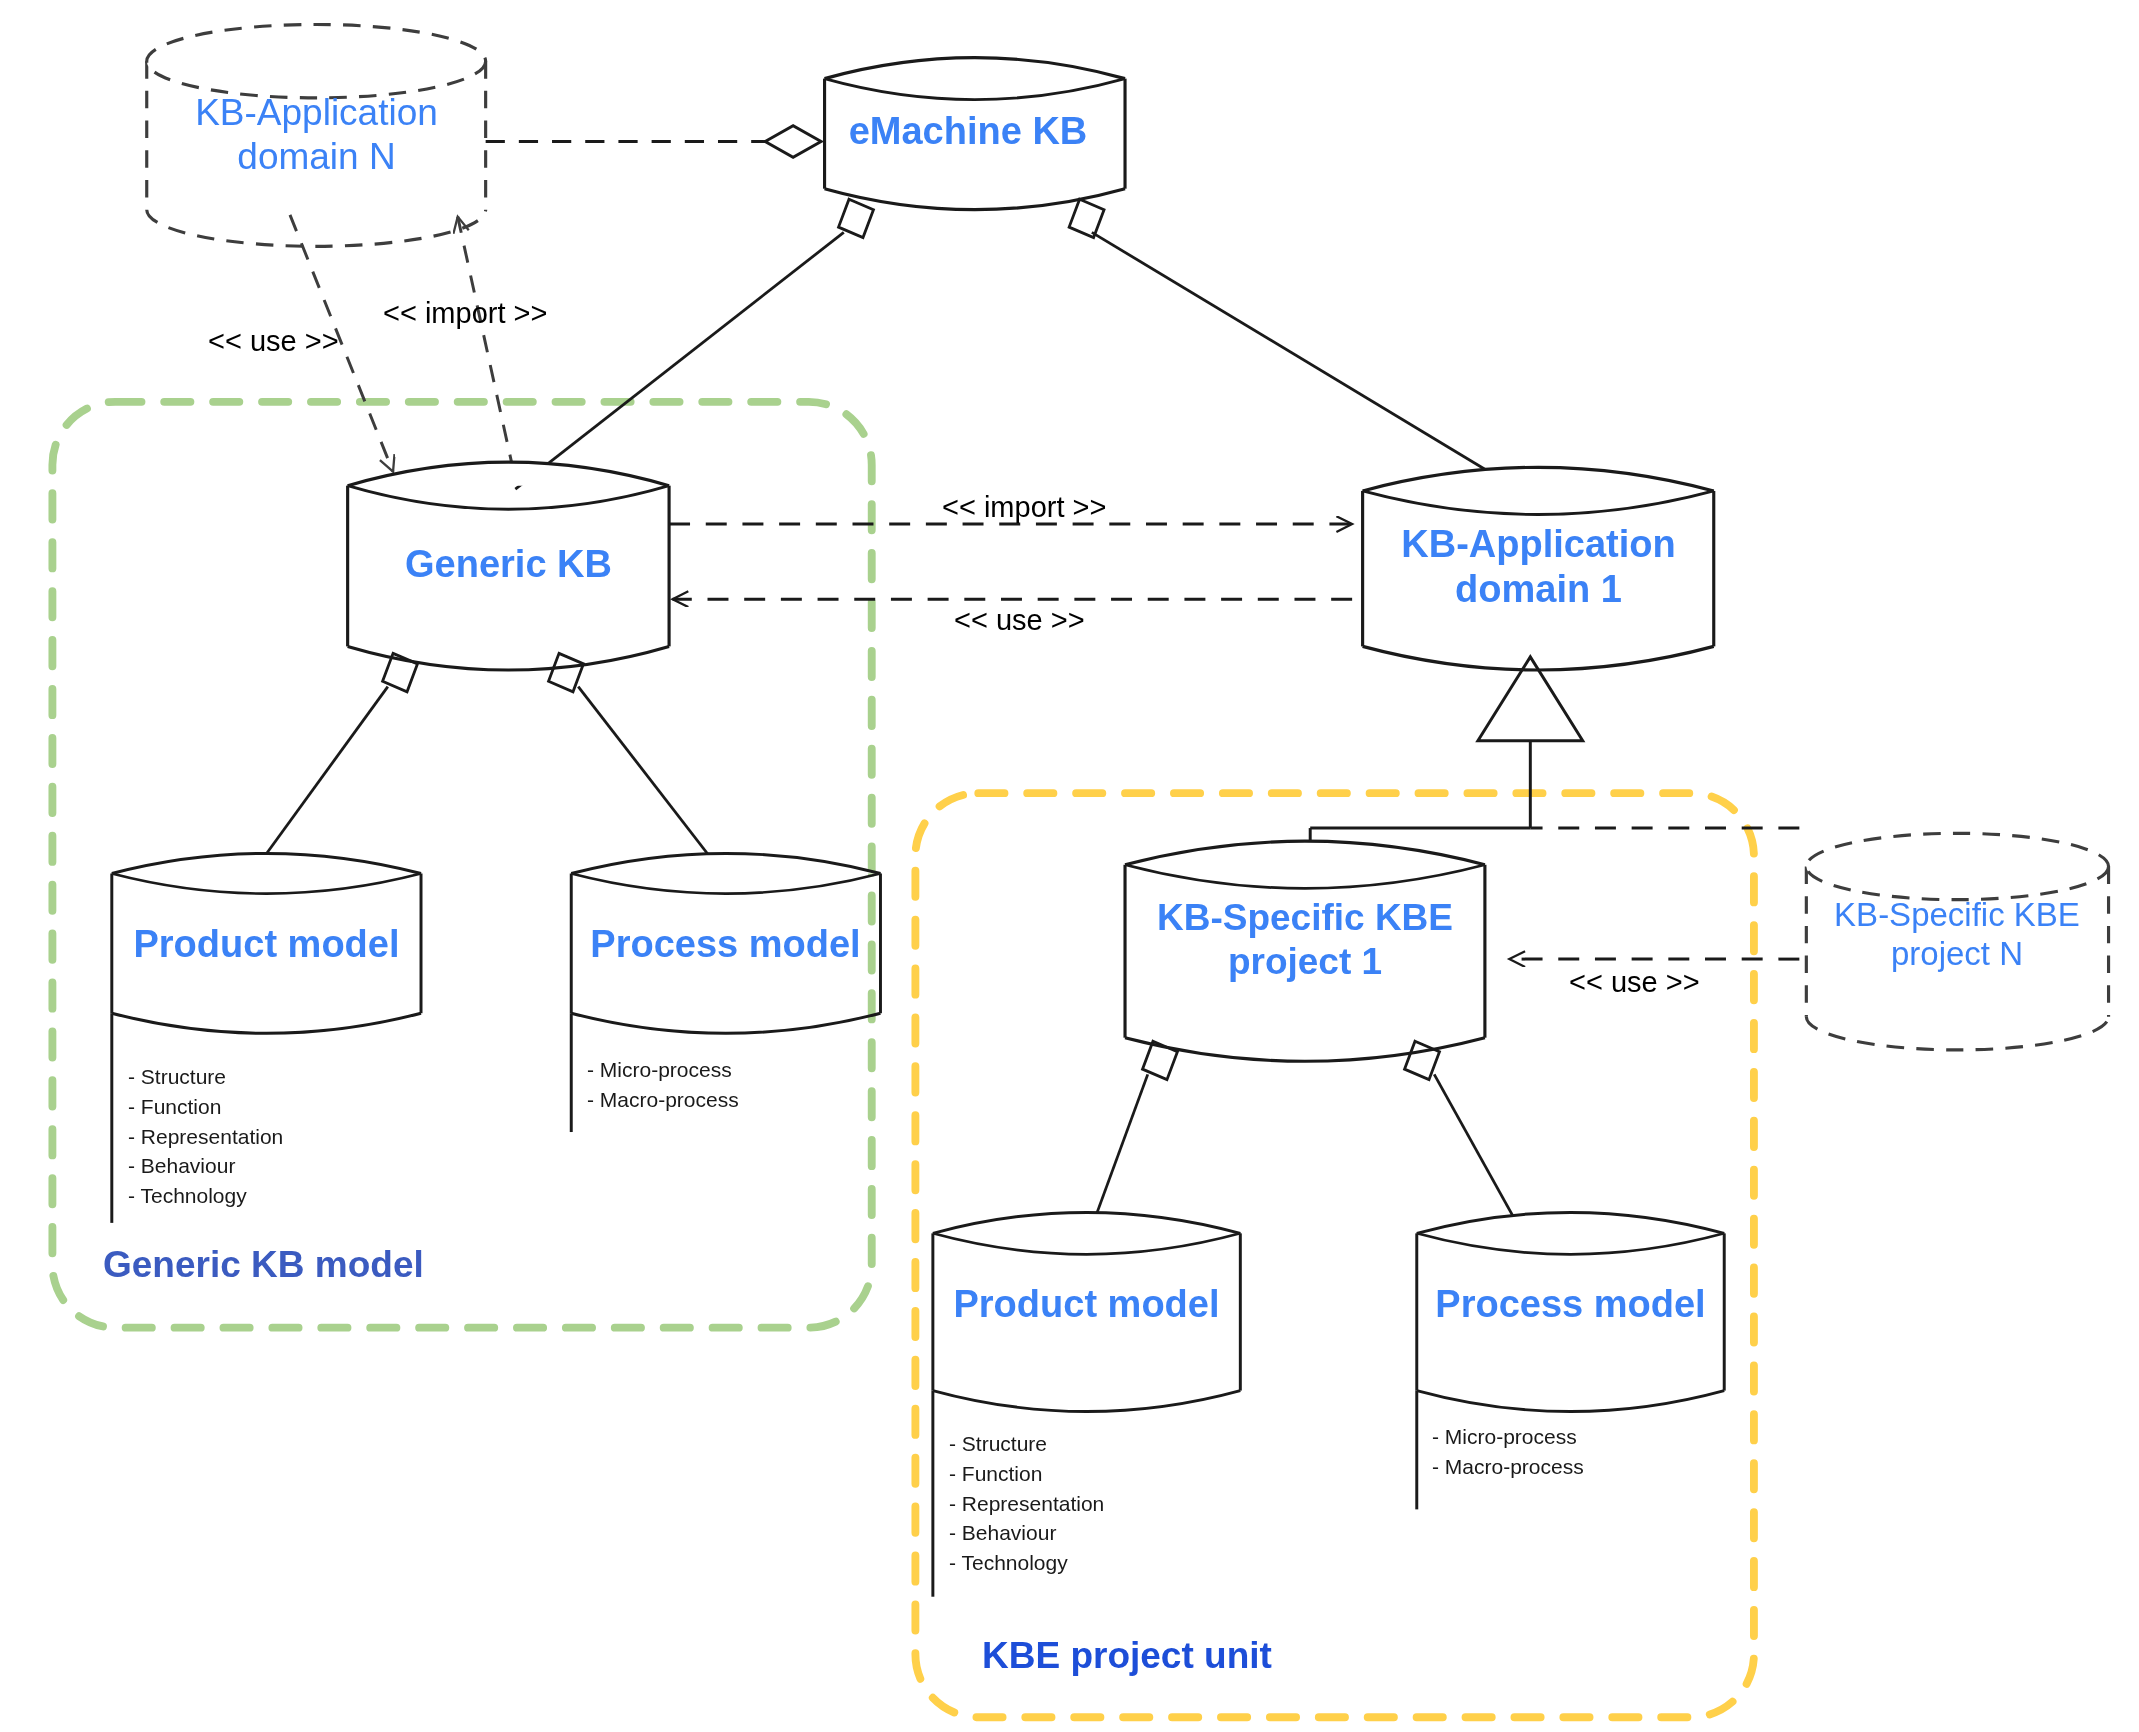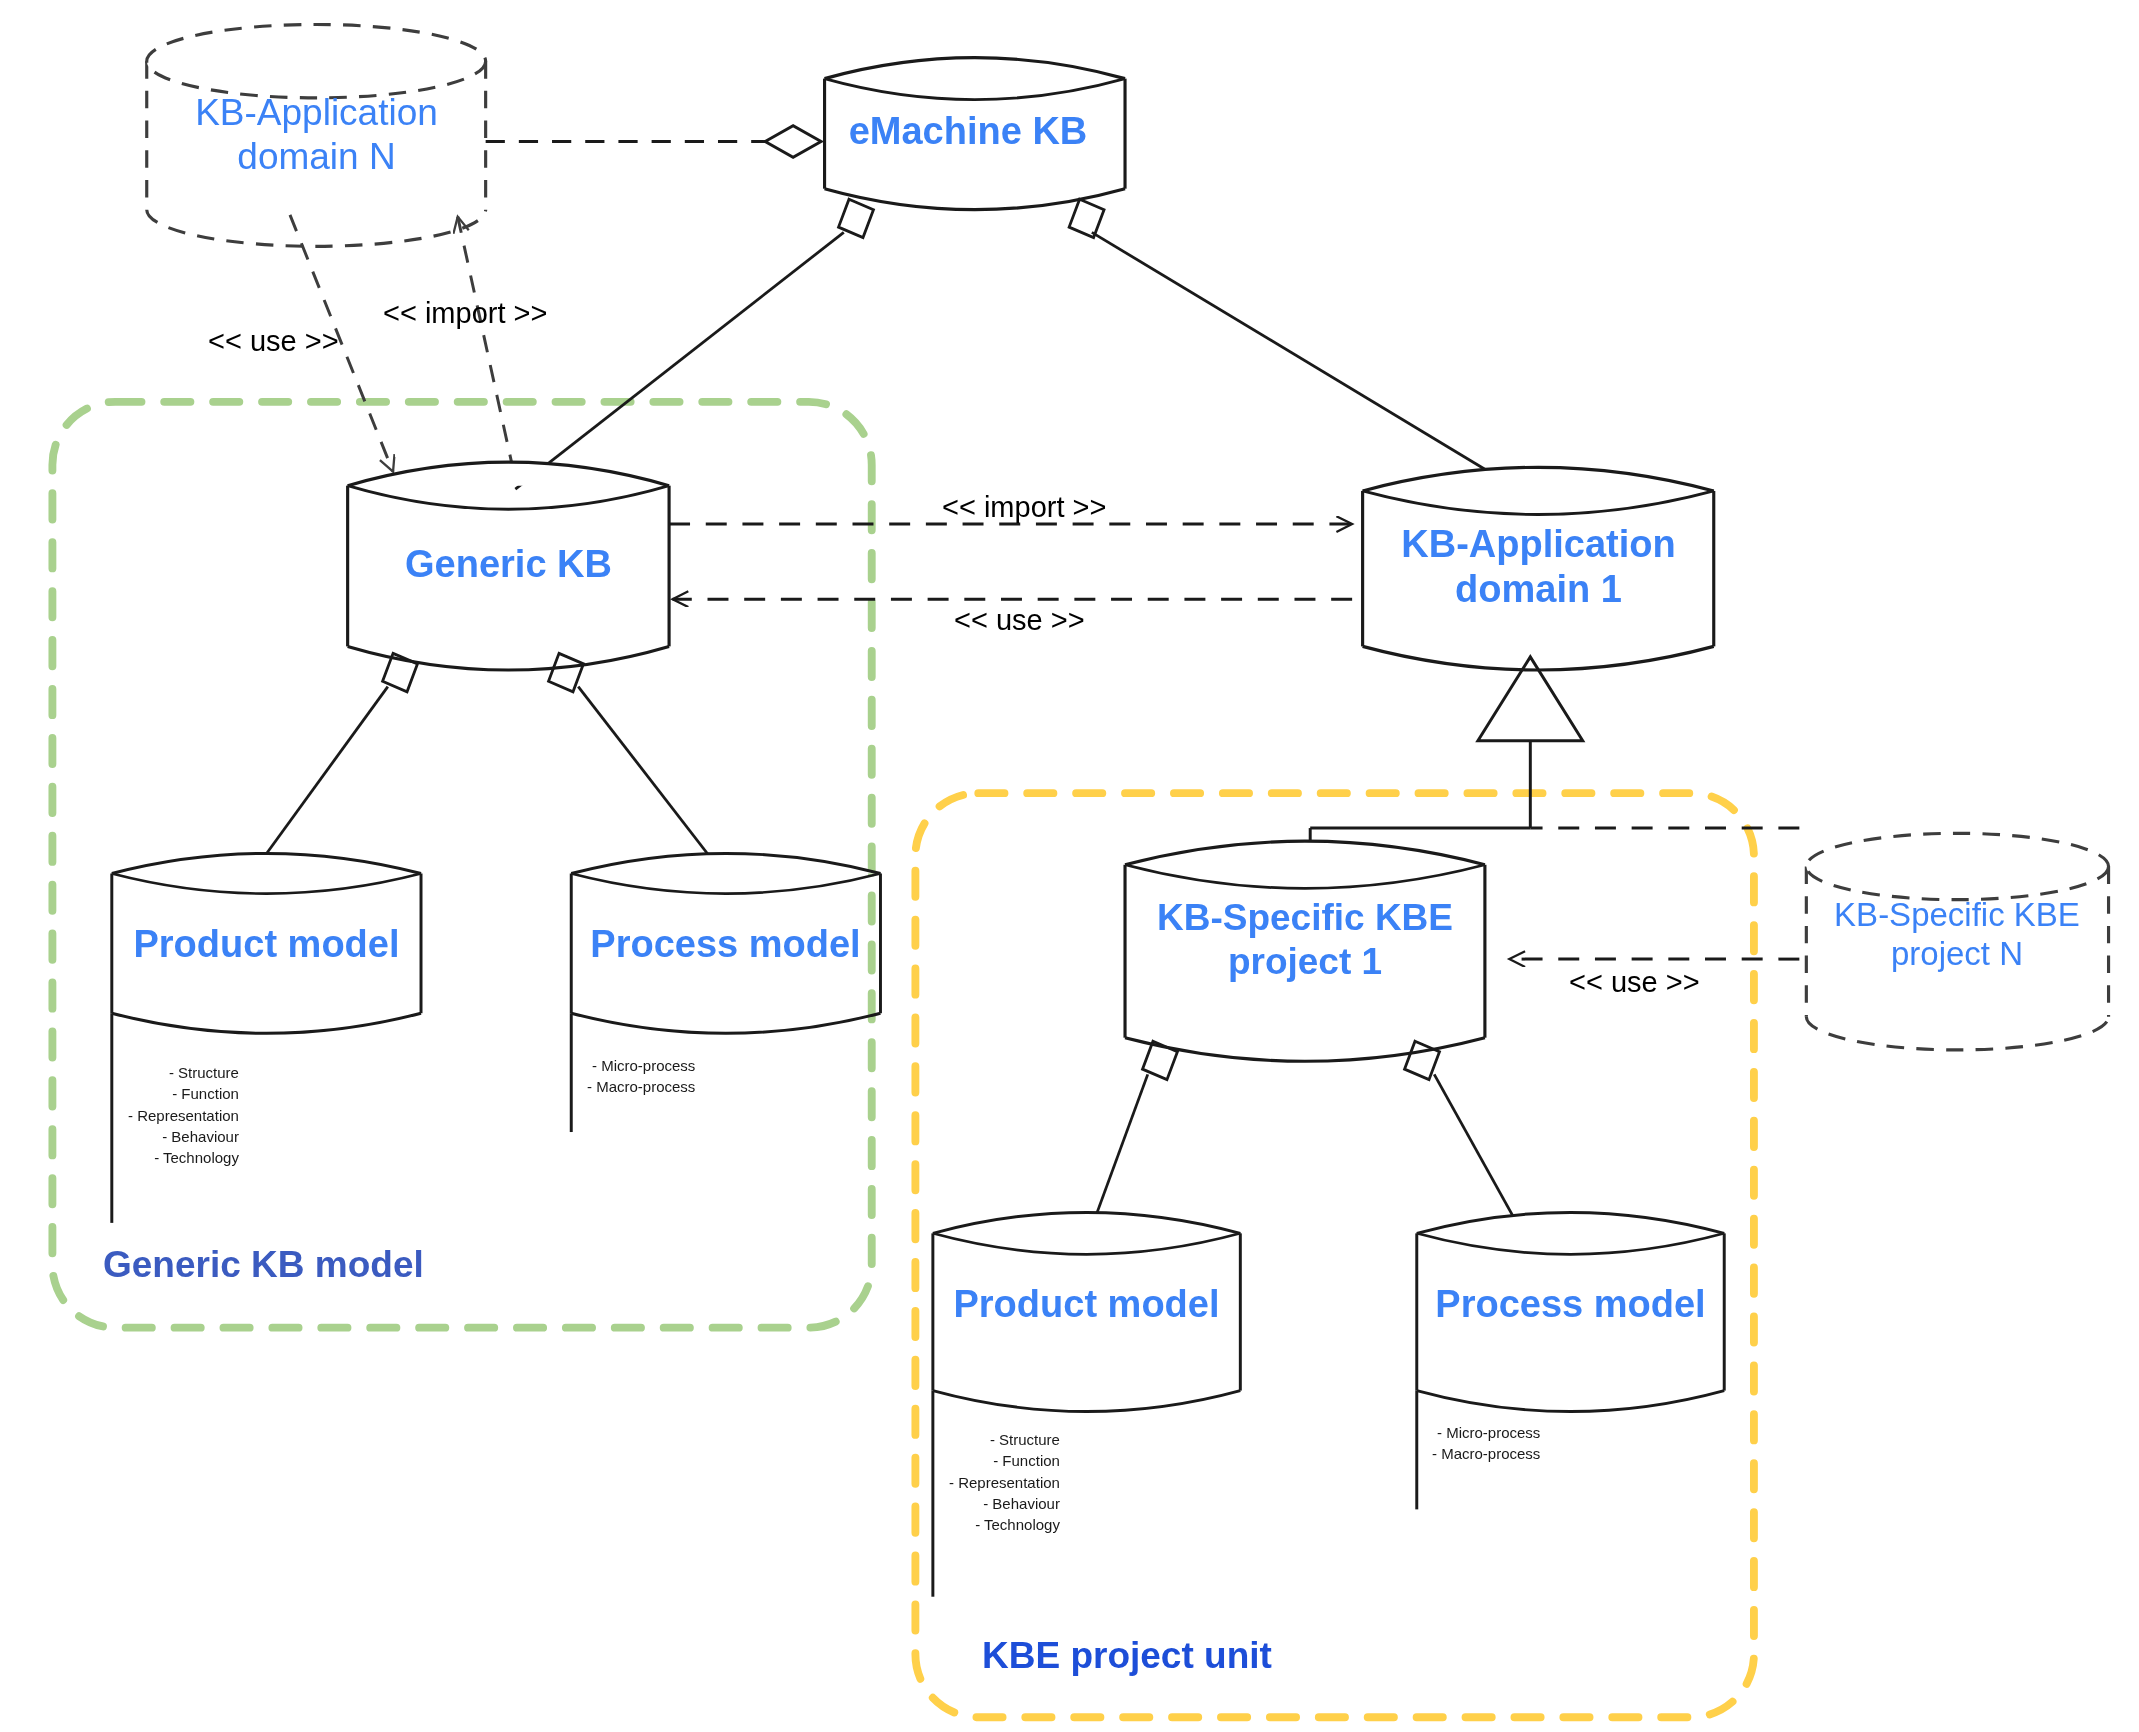--- a/index.html
+++ b/index.html
@@ -39,23 +39,22 @@
   .node-label.solid {
     font-weight: bold;
   }
   .node-label.dashed-node {
     font-weight: normal;
   }
   .attr-list {
     position: absolute;
     color: #1a1a1a;
     line-height: 1.42;
-    font-size: 15px;
+    font-size: 21px;
     white-space: pre-line;
-    text-align: right;
   }
   .edge-label {
     position: absolute;
     color: #000000;
     font-size: 29px;
     white-space: nowrap;
   }
   .unit-label {
     position: absolute;
     font-weight: bold;

